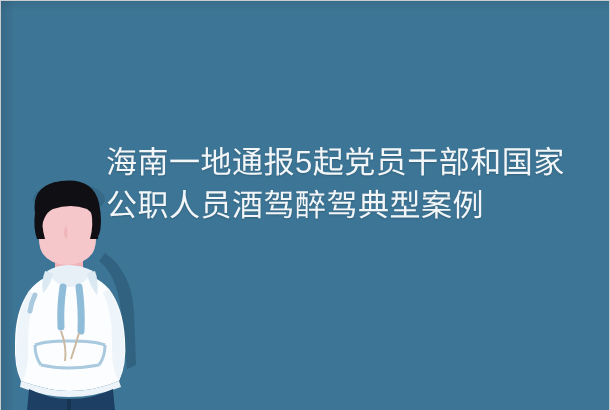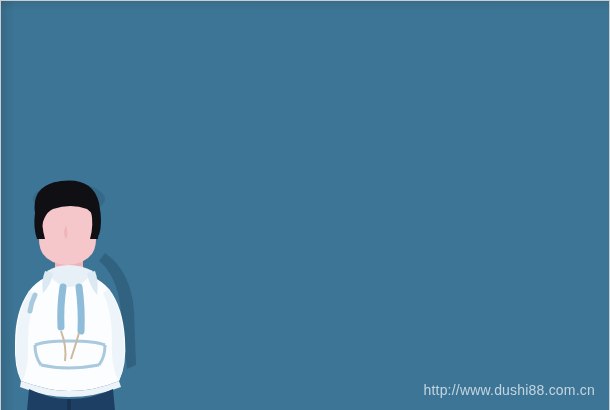--- a/index.html
+++ b/index.html
@@ -141,16 +141,19 @@
         <path d="M12 202 Q40 212 60 212 Q86 212 110 202 L112 208 Q86 218 60 218 Q36 218 11 208 Z" fill="#edf4f9"></path>
       </g>
 
       <g>
         <path d="M20 210 Q40 220 60 220 Q84 220 104 210 L106 232 L18 232 Z" fill="#1c3f63"></path>
         <path d="M58 220 L62 220 L62 232 L58 232 Z" fill="#16334f"></path>
       </g>
     </svg>
   </div>
 
+  <div class="headline">
+    <span class="line">海南一地通报5起党员干部和国家</span>
+    <span class="line">公职人员酒驾醉驾典型案例</span>
+  </div>
 
-  <div class="watermark">http://www.dushi88.com.cn</div>
 
 </div>
 
 </body></html>

